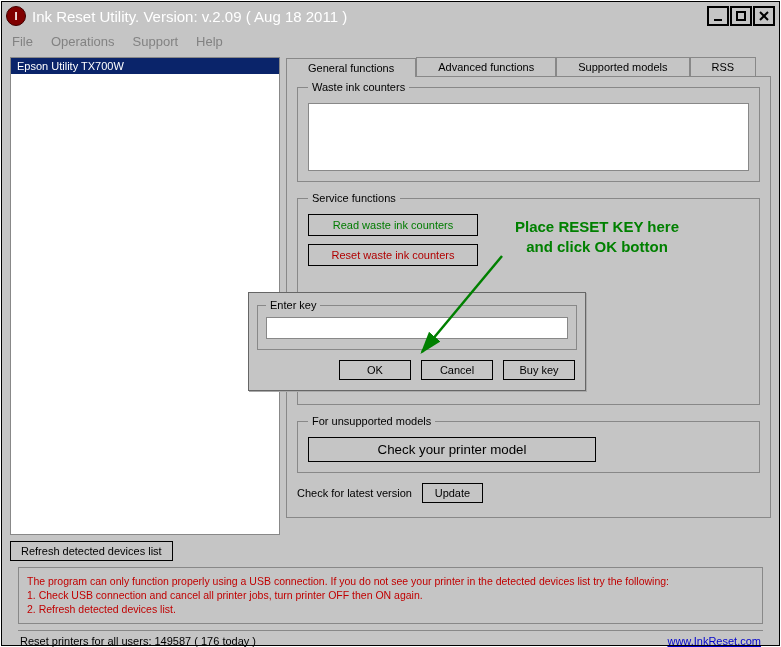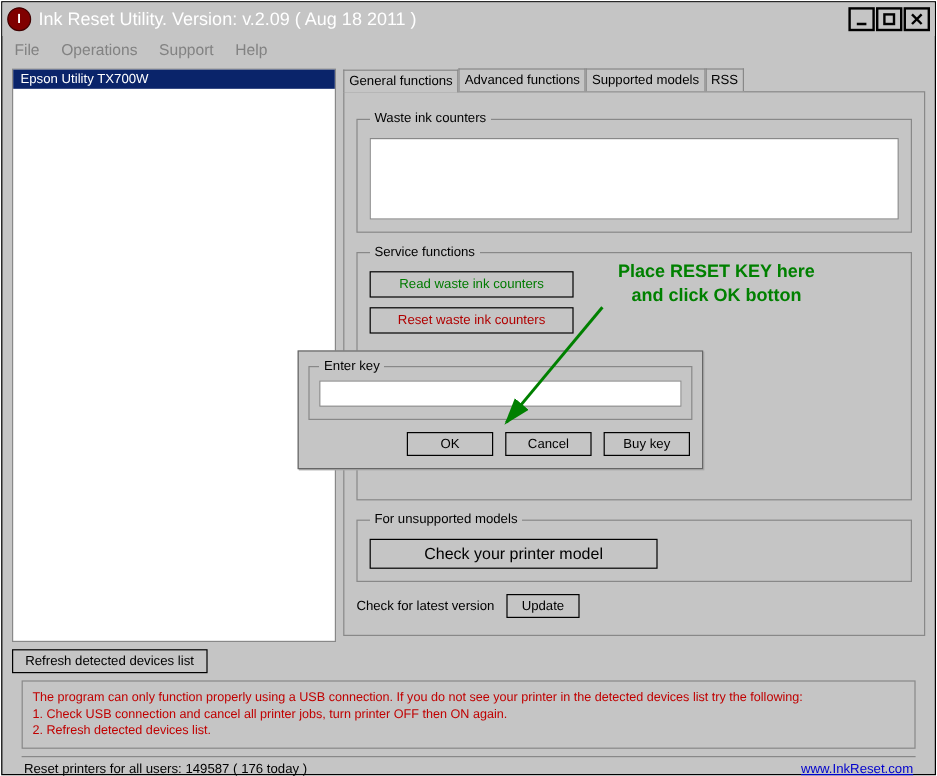--- a/index.html
+++ b/index.html
@@ -80,30 +80,30 @@
   cursor: pointer;
   display: inline-block;
   text-align: center;
 }
 .right-col { flex: 1; position: relative; }
 .tabs-row { display: flex; }
 .tab {
   background: #c5c5c5;
   border: 1px solid #888;
   border-bottom: none;
-  padding: 3px 4px;
+  padding: 3px 21px;
   font-size: 11px;
   margin-right: 0;
   cursor: pointer;
   text-align: right;
 }
 .tab.active { background: #c5c5c5; position: relative; top: 1px; }
 .tab-body {
   border: 1px solid #888;
-  padding: 16px 10px 14px;
+  padding: 4px 10px 14px;
   background: #c5c5c5;
 }
 fieldset {
   border: 1px solid #888;
   margin-bottom: 10px;
   padding: 10px;
 }
 legend { padding: 0 4px; font-size: 11px; }
 .waste-box {
   background: #fff;
@@ -116,21 +116,21 @@
   margin-bottom: 8px;
   border: 1px solid #000;
   padding: 4px 8px;
   font-size: 11px;
   cursor: pointer;
   background: #c5c5c5;
 }
 .svc-btn.green { color: #007b00; }
 .svc-btn.red { color: #b00000; }
 .unsupported-btn {
-  width: 240px;
+  width: 288px;
   border: 1px solid #000;
   padding: 4px 8px;
   background: #c5c5c5;
   cursor: pointer;
 }
 .check-row { display: flex; align-items: center; gap: 10px; margin-top: 8px; }
 .svc-placeholder { height: 120px; }
 .info-box {
   margin: 6px 8px;
   border: 1px solid #888;

